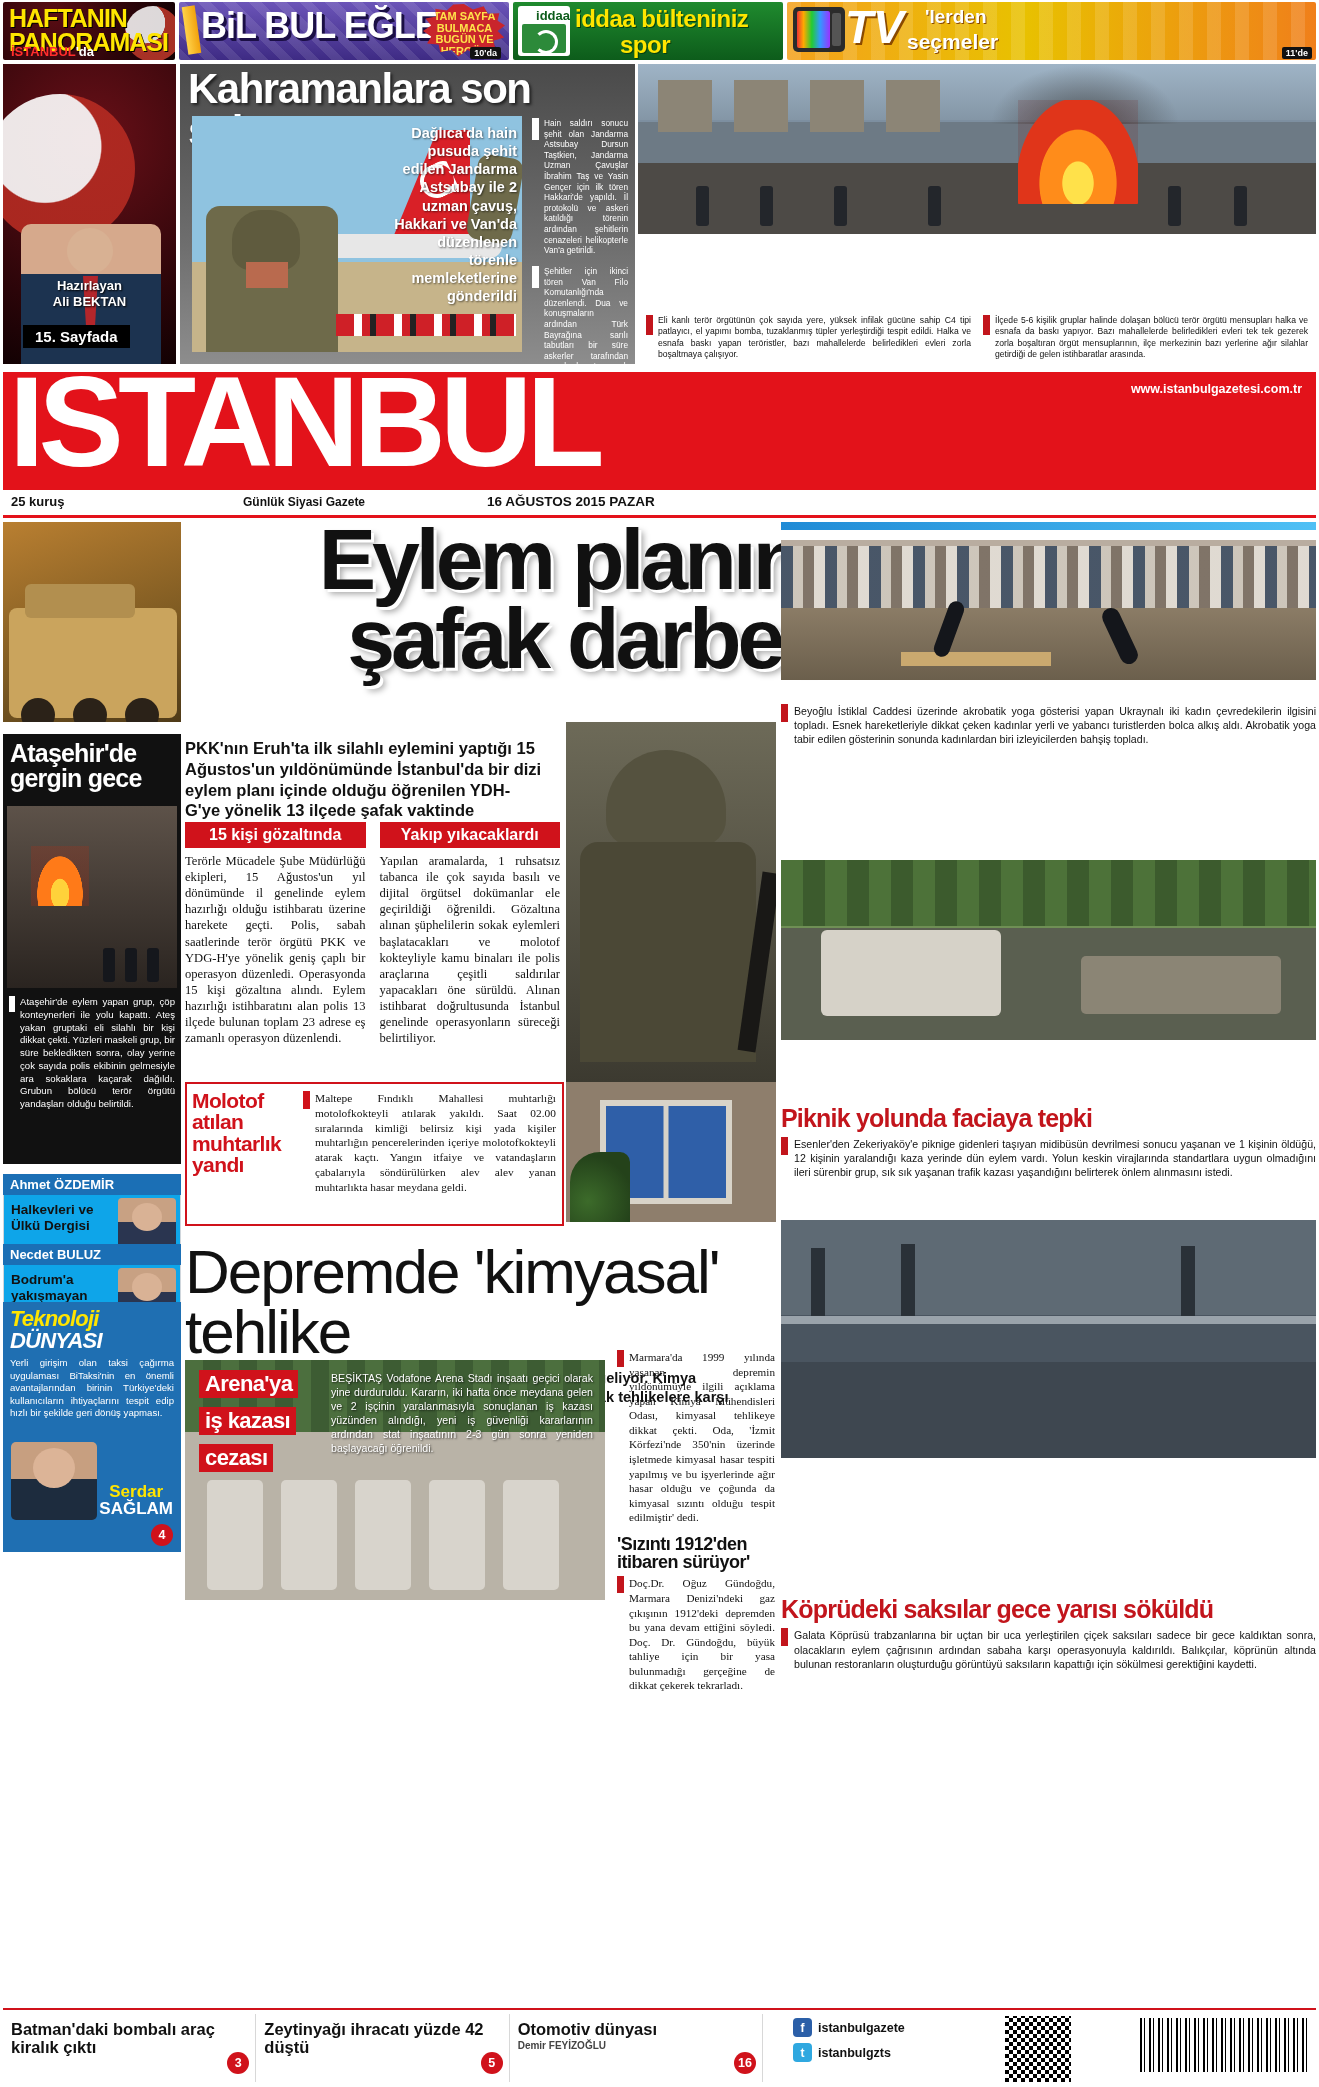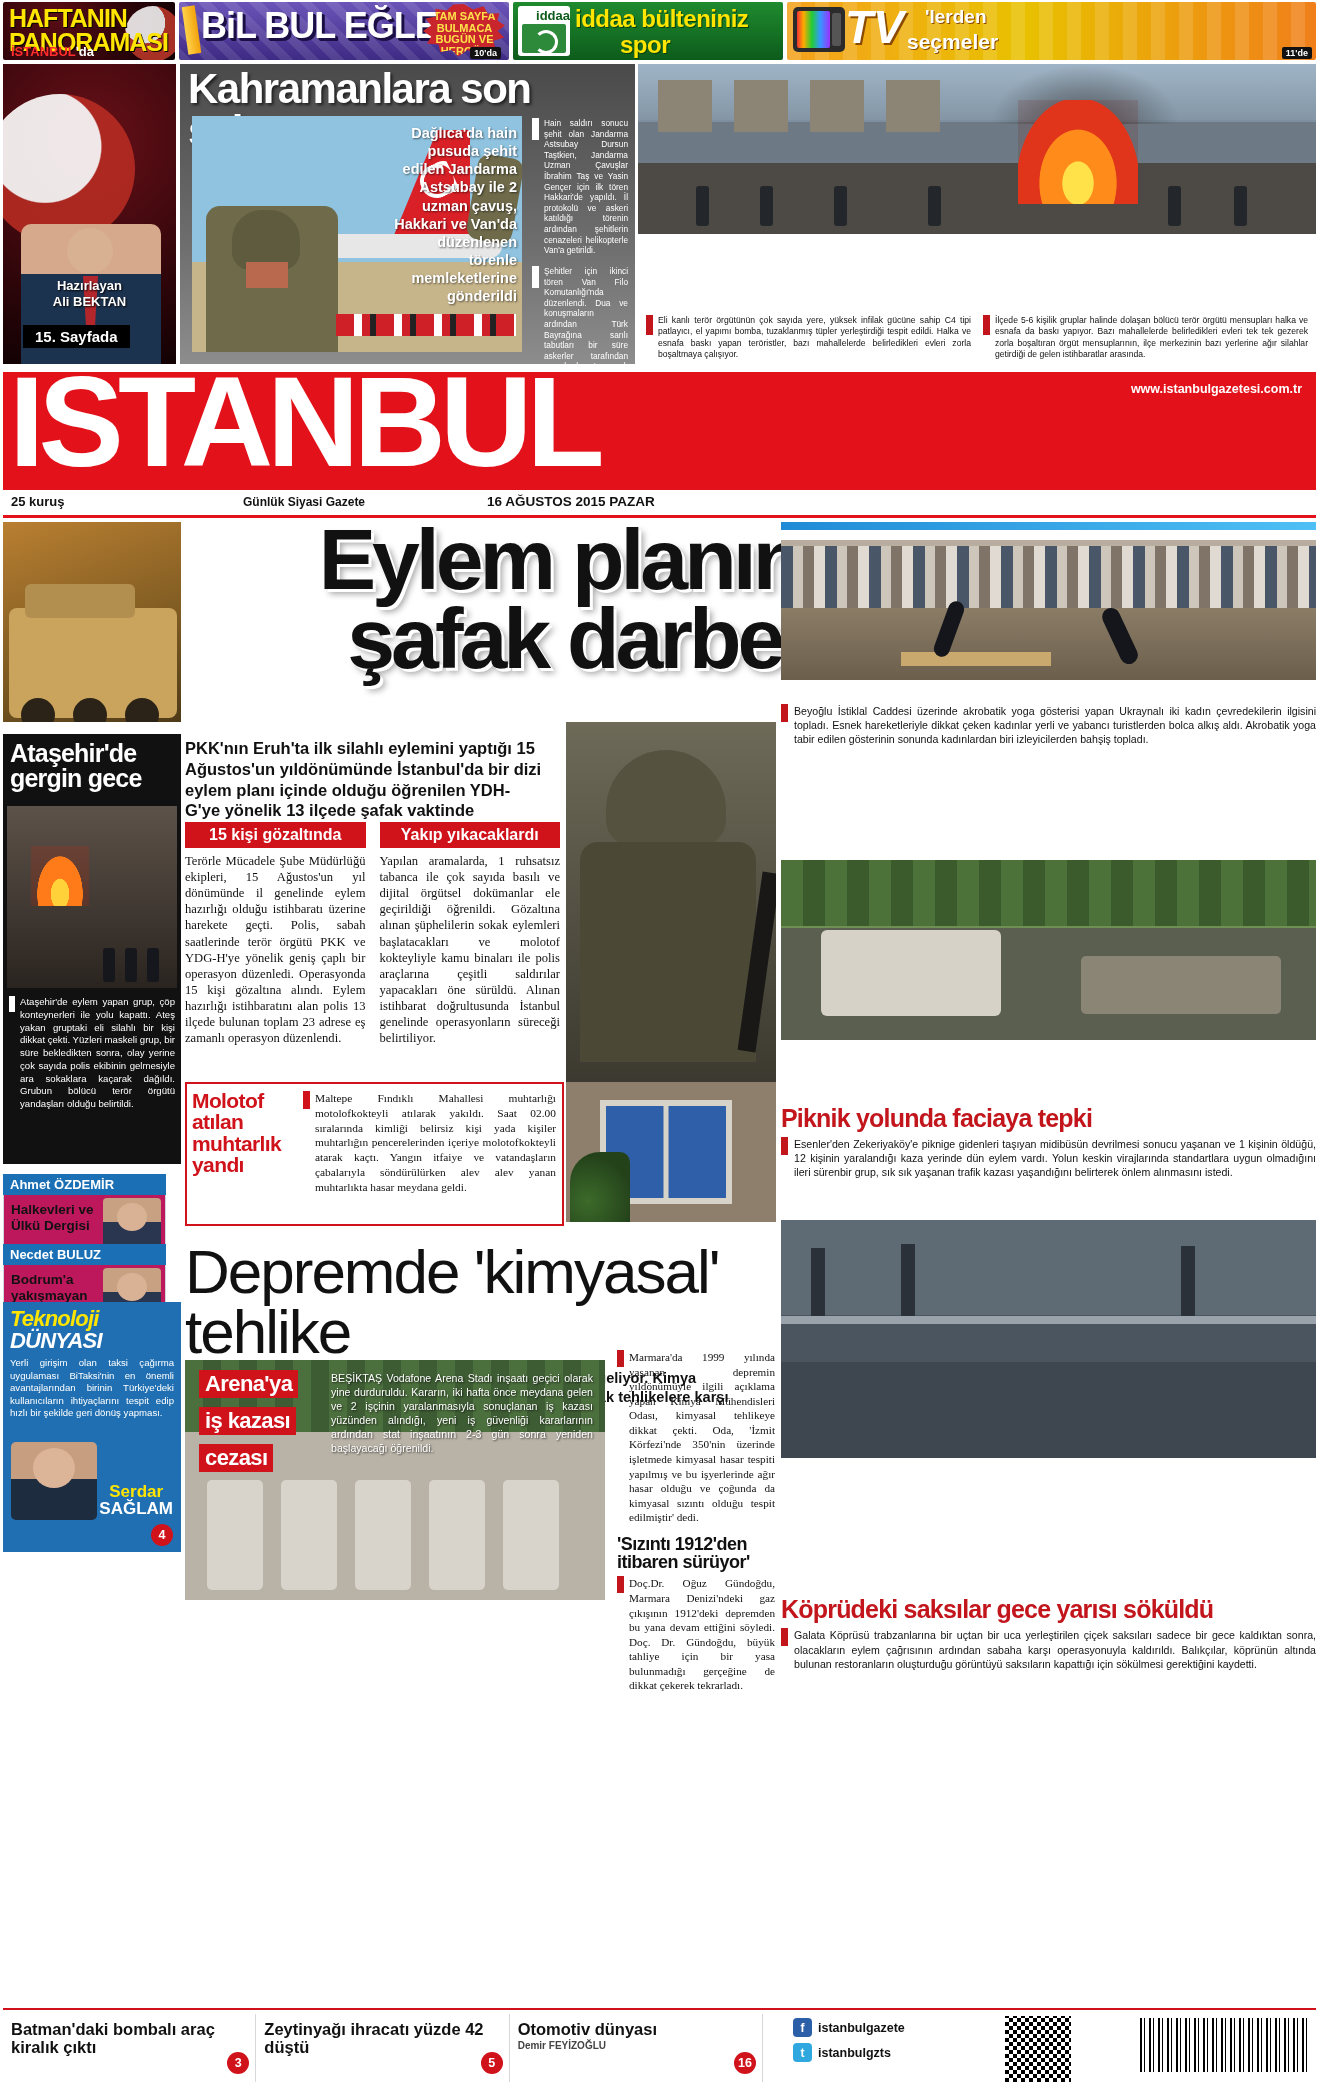--- a/index.html
+++ b/index.html
@@ -161,21 +161,21 @@
   
   .ata{position:absolute;left:0;top:212px;width:178px;height:430px;background:#111;overflow:hidden;}
   .ata h3{margin:0;padding:7px 7px 0;font-size:25px;font-weight:900;color:#fff;line-height:1;letter-spacing:-.8px;}
   .ata .ph{position:absolute;left:4px;top:72px;width:170px;height:182px;background:linear-gradient(180deg,#5d5249,#2a2420);overflow:hidden;}
   .ata .ph .fire2{position:absolute;left:24px;top:40px;width:58px;height:60px;background:radial-gradient(ellipse at 50% 80%,#ffd23a 0 22%,#ff7a18 23% 55%,rgba(200,40,10,.2) 56% 100%);}
   .ata .ph .fig{position:absolute;bottom:6px;width:12px;height:34px;background:#15171c;border-radius:3px;}
   .ata .tx{position:absolute;left:6px;right:6px;top:262px;display:flex;gap:5px;}
   .ata .tx .bull{flex:0 0 6px;height:16px;background:#fff;}
   .ata .tx p{margin:0;color:#fff;font-size:9.6px;line-height:1.33;text-align:justify;}
 
-  .colbox{position:absolute;left:0;width:163px;background:#be185d;}
+  .colbox{position:absolute;left:0;width:178px;background:#0ea5e9;}
   .colbox .hdr{background:#1b6fb5;color:#fff;font-size:13px;font-weight:800;padding:3px 7px;}
   .colbox .hdr b{font-weight:900;}
   .colbox .inner{position:relative;height:62px;border:1px solid #cfd6dc;border-top:none;}
   .colbox .inner .t{position:absolute;left:7px;top:7px;width:104px;font-size:13.5px;font-weight:800;line-height:1.16;}
   .colbox .inner .face{position:absolute;right:4px;top:3px;width:58px;height:55px;background:linear-gradient(180deg,#c8a183 0 44%,#2a3550 44% 100%);border-radius:4px;}
   .colbox .inner .face:before{content:"";position:absolute;left:14px;top:5px;width:30px;height:28px;border-radius:50%;background:#d9b295;}
   .colbox .num{position:absolute;right:8px;bottom:-11px;width:22px;height:22px;border-radius:50%;background:#d0121b;color:#fff;
      font-size:12.5px;font-weight:900;display:flex;align-items:center;justify-content:center;}
 
   .tekno{position:absolute;left:0;top:780px;width:178px;height:250px;background:#1f6fb2;overflow:hidden;}

